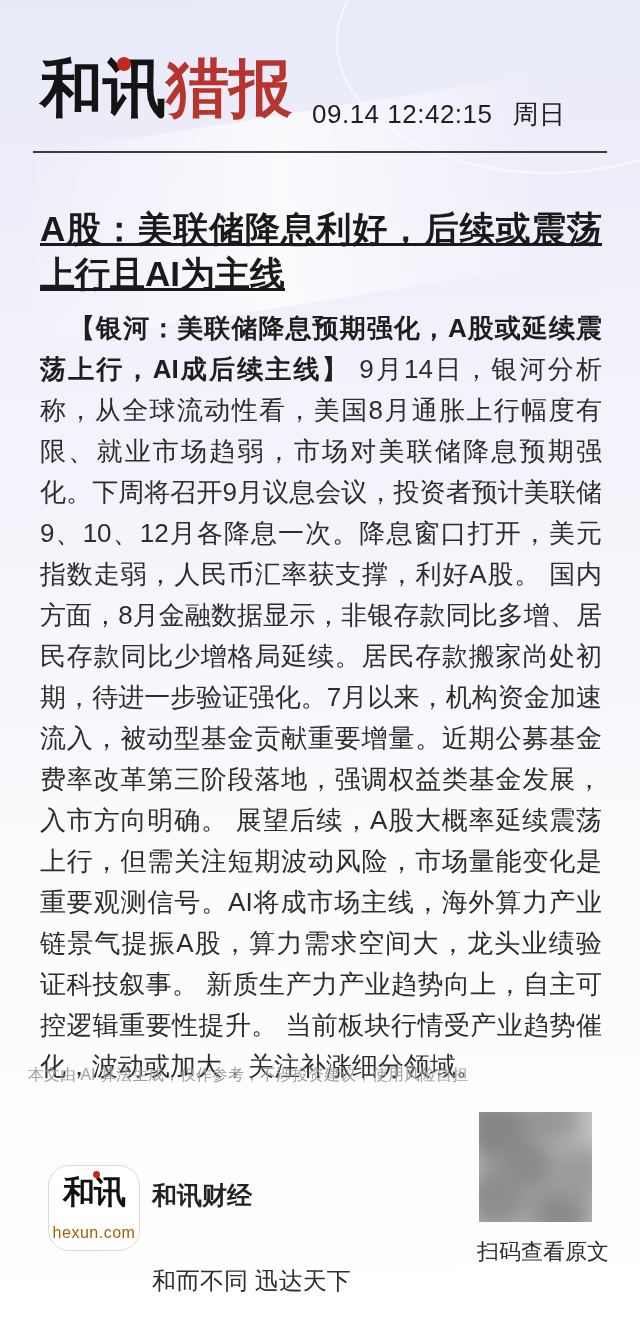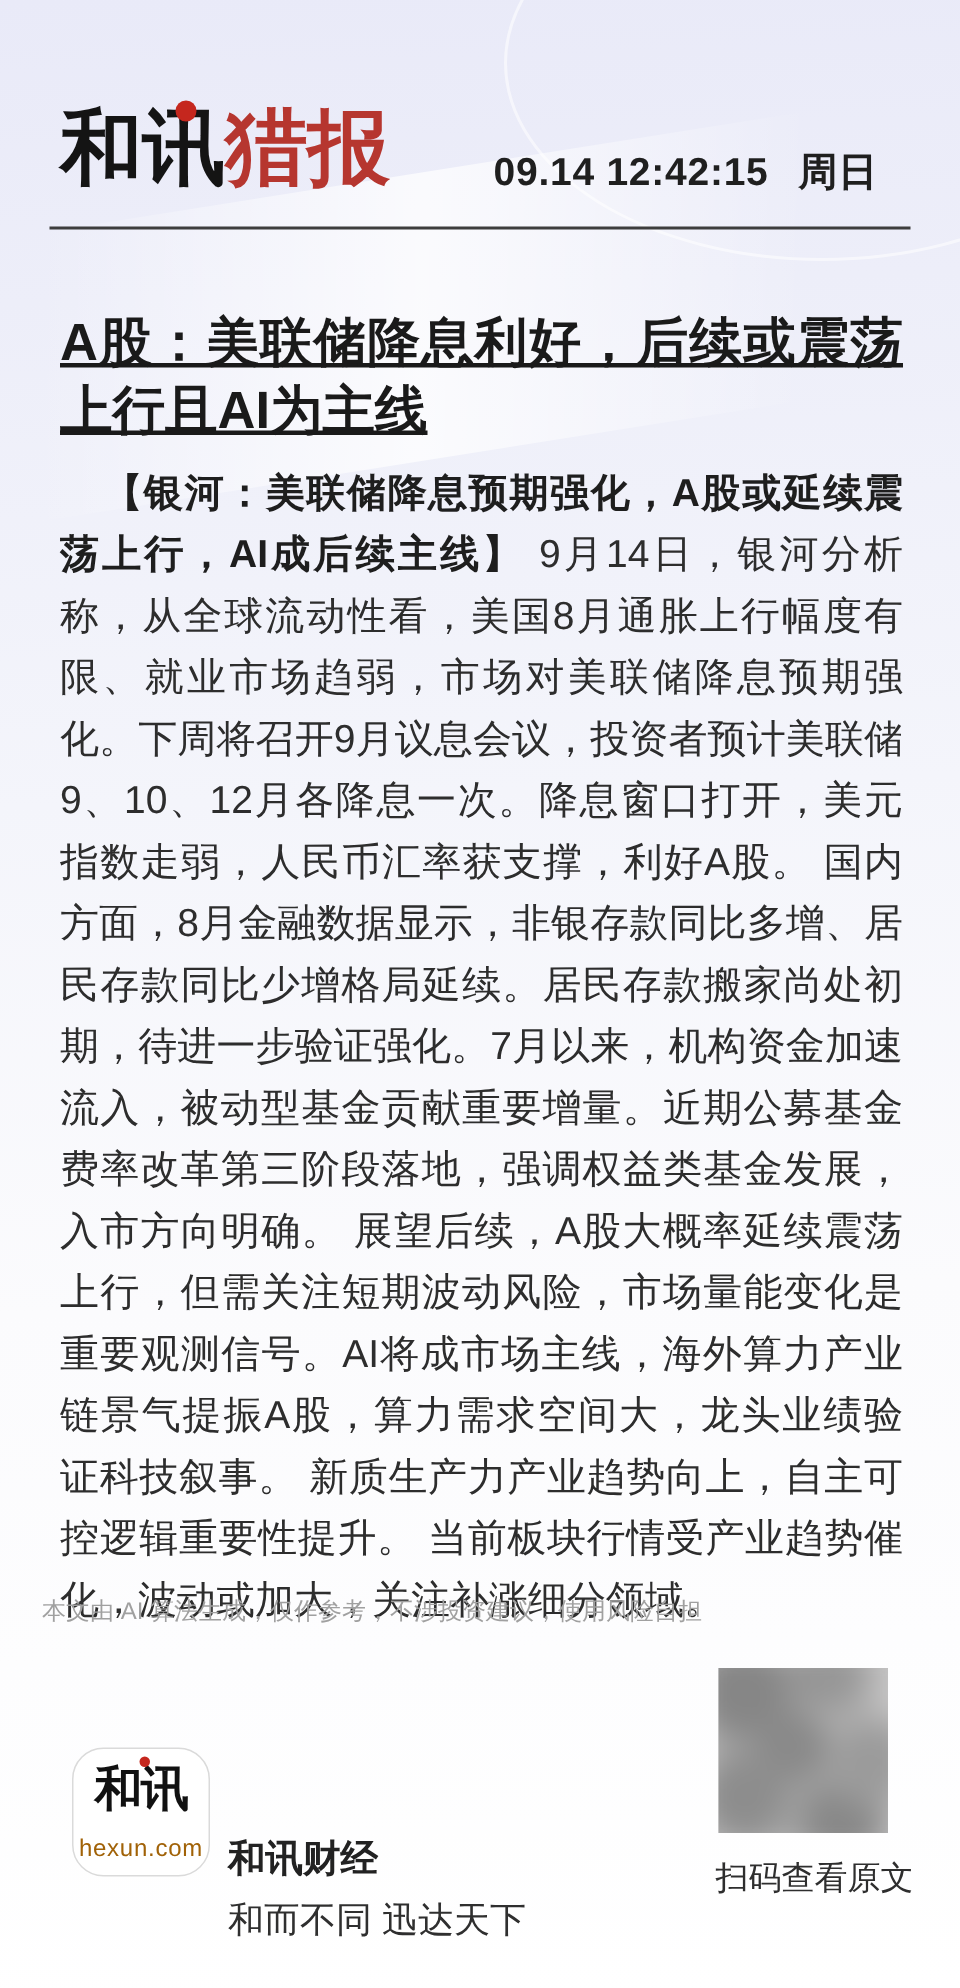--- a/index.html
+++ b/index.html
@@ -20,33 +20,33 @@
   }
   .deco-b{
     position:absolute;right:-120px;top:-90px;width:420px;height:260px;
     border-radius:50%;
     border:2px solid rgba(255,255,255,0.55);
     pointer-events:none;
   }
   .content{position:relative;z-index:1;}
 
   .brand-logo{
-    position:absolute;left:40px;top:69px;
-    font-size:55px;line-height:58px;font-weight:900;letter-spacing:0px;
+    position:absolute;left:40px;top:59px;
+    font-size:63px;line-height:58px;font-weight:900;letter-spacing:0px;
     white-space:nowrap;
   }
   .brand-black{color:#141414;}
   .brand-red{color:#b6362f;}
   .brand-dot{
     position:absolute;left:77px;top:-2px;width:14px;height:14px;border-radius:50%;
     background:#c5271e;
   }
   .brand-time{
-    position:absolute;left:329px;top:99px;
-    font-size:26px;line-height:30px;font-weight:700;color:#1f1f1f;letter-spacing:0.5px;
+    position:absolute;left:312px;top:99px;
+    font-size:26px;line-height:30px;font-weight:400;color:#1f1f1f;letter-spacing:0.5px;
     white-space:nowrap;
   }
   .brand-weekday{margin-left:20px;}
 
   .divider{
     position:absolute;left:33px;right:33px;top:151px;height:2px;background:#3d3d3d;
   }
 
   .title{
     position:absolute;left:40px;width:562px;top:183px;
@@ -80,21 +80,21 @@
   }
   .app-icon-dot{
     position:absolute;left:30px;top:-4px;width:7px;height:7px;border-radius:50%;
     background:#c5271e;
   }
   .app-icon-domain{
     font-size:16px;line-height:16px;color:#a16207;letter-spacing:0.5px;margin-top:16px;
   }
   .account-name{
     position:absolute;left:152px;top:1181px;
-    font-size:25px;line-height:28px;font-weight:700;color:#222222;margin-top:44px;
+    font-size:25px;line-height:28px;font-weight:700;color:#222222;
   }
   .slogan{
     position:absolute;left:152px;top:1223px;
     font-size:24px;line-height:28px;font-weight:400;color:#2f2f2f;margin-top:44px;
   }
 
   .qr{
     position:absolute;left:479px;top:1112px;width:113px;height:110px;
     background:#cecdcd;overflow:hidden;
   }

